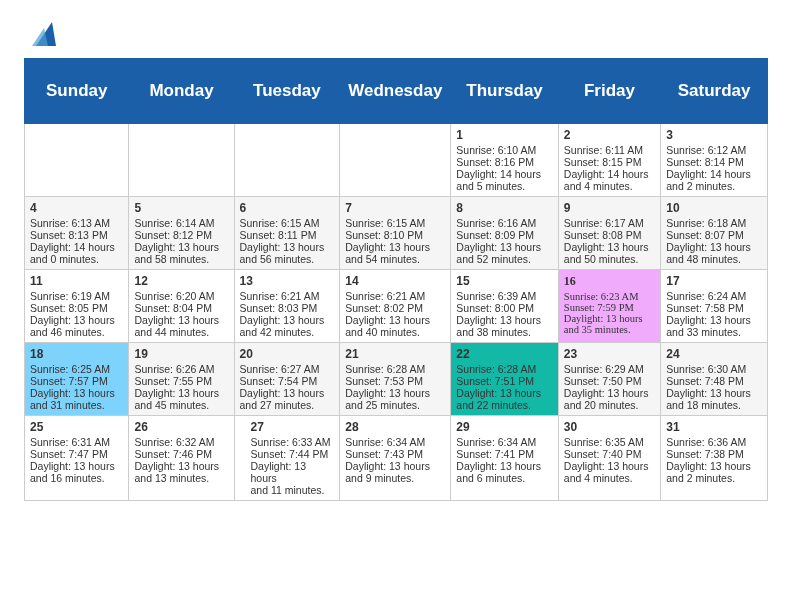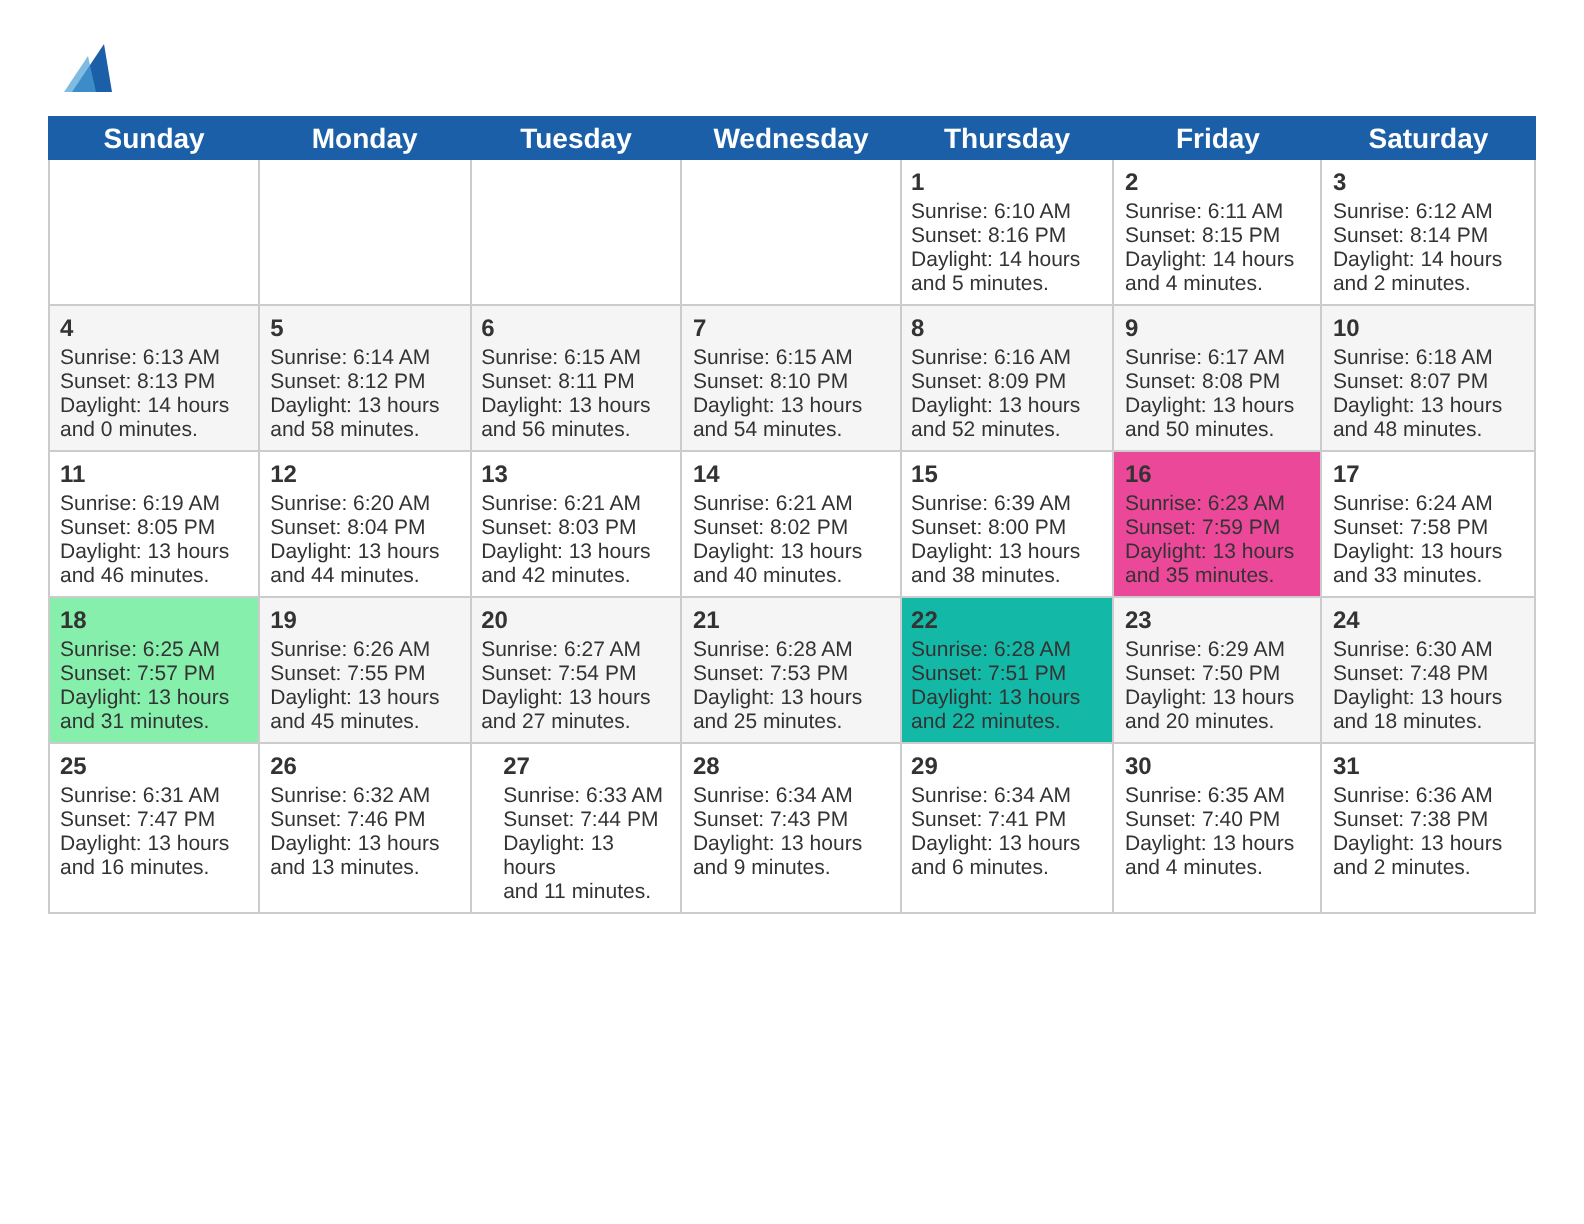--- a/index.html
+++ b/index.html
@@ -57,22 +57,22 @@
       width: 100%;
       border-collapse: collapse;
       padding: 0 12px;
       margin: 0 12px;
       width: calc(100% - 24px);
     }
     .calendar th {
       background: #1a5fa8;
       color: #fff;
       text-align: center;
-      padding: 2px 4px;
-      font-size: 14px;
+      padding: 22px 4px;
+      font-size: 17px;
       font-weight: bold;
       border: 1px solid #1a5fa8;
     }
     .calendar td {
       vertical-align: top;
       border: 1px solid #ccc;
       padding: 4px 5px;
       font-size: 10.5px;
       color: #333;
       width: 113px;
@@ -240,37 +240,37 @@
             <div>Daylight: 13 hours</div>
             <div>and 40 minutes.</div>
           </td>
           <td style="background: rgb(255, 255, 255);">
             <span class="day-num">15</span>
             <div>Sunrise: 6:39 AM</div>
             <div>Sunset: 8:00 PM</div>
             <div>Daylight: 13 hours</div>
             <div>and 38 minutes.</div>
           </td>
-          <td style="background: #ec4899;">
+          <td style="background: #f0abfc; font-family: Liberation Serif, serif;">
             <span class="day-num">16</span>
             <div>Sunrise: 6:23 AM</div>
             <div>Sunset: 7:59 PM</div>
             <div>Daylight: 13 hours</div>
             <div>and 35 minutes.</div>
           </td>
           <td style="background: rgb(255, 255, 255);">
             <span class="day-num">17</span>
             <div>Sunrise: 6:24 AM</div>
             <div>Sunset: 7:58 PM</div>
             <div>Daylight: 13 hours</div>
             <div>and 33 minutes.</div>
           </td>
         </tr>
         <tr>
-          <td style="background: #86efac;">
+          <td style="background: #7dd3fc;">
             <span class="day-num">18</span>
             <div>Sunrise: 6:25 AM</div>
             <div>Sunset: 7:57 PM</div>
             <div>Daylight: 13 hours</div>
             <div>and 31 minutes.</div>
           </td>
           <td style="background: rgb(245, 245, 245);">
             <span class="day-num">19</span>
             <div>Sunrise: 6:26 AM</div>
             <div>Sunset: 7:55 PM</div>

